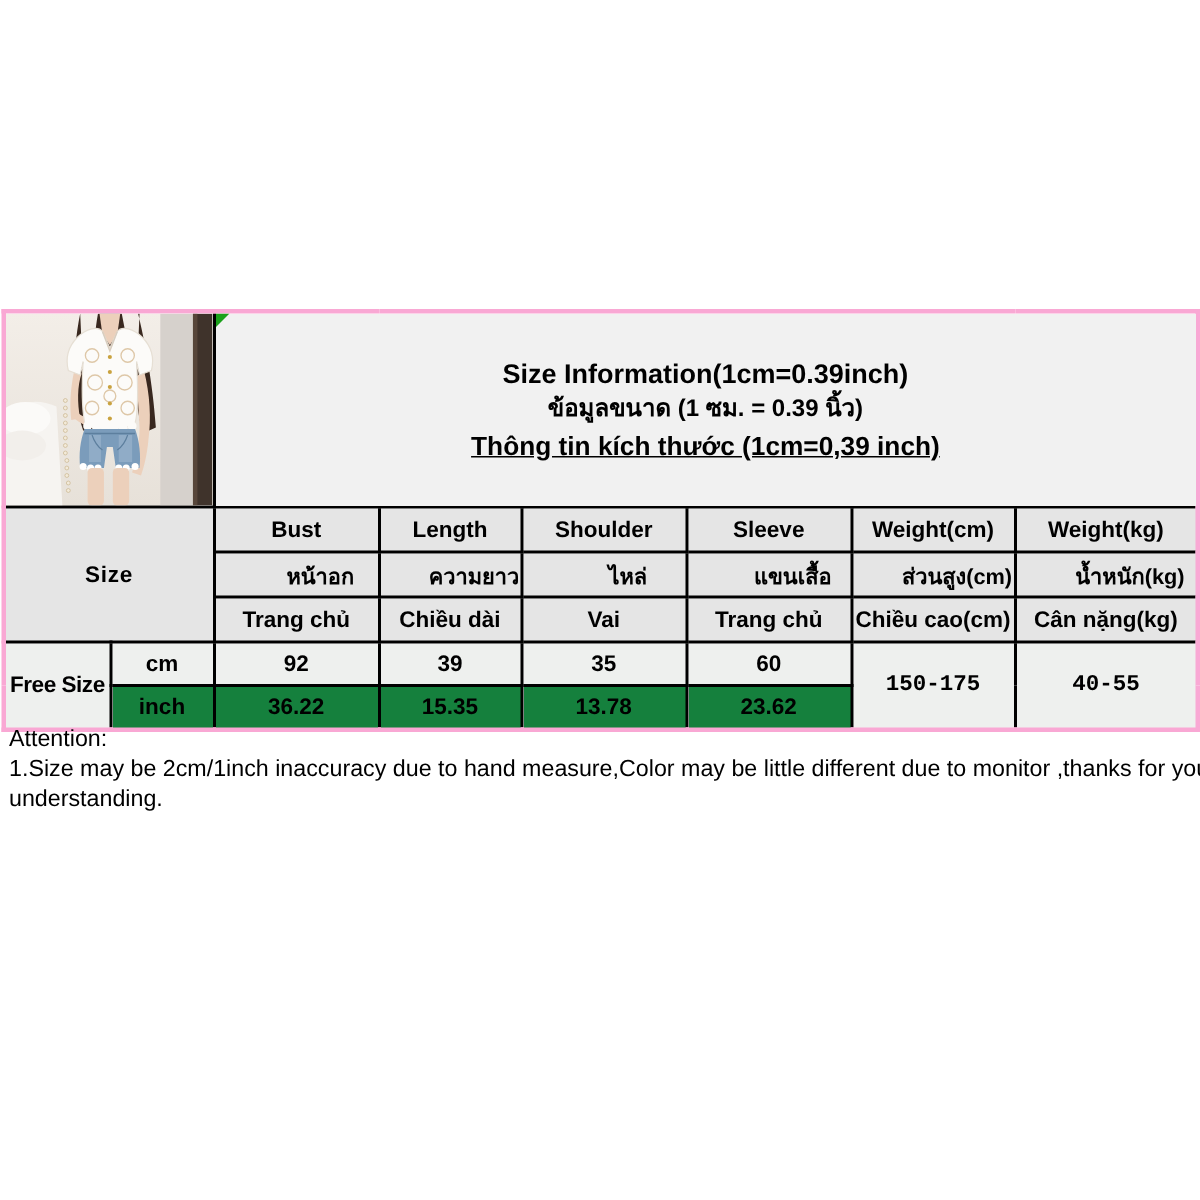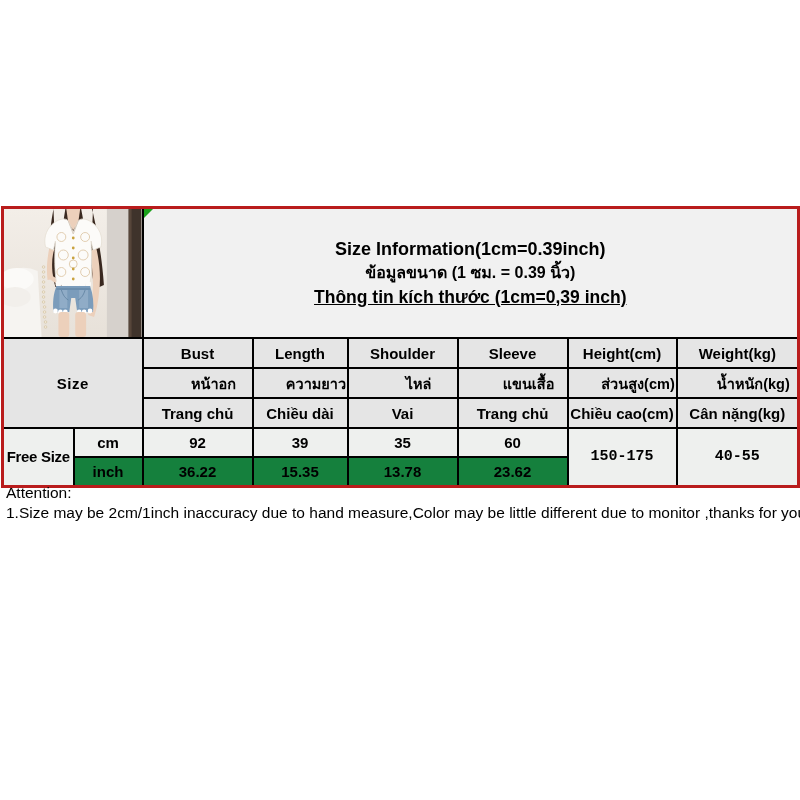--- a/index.html
+++ b/index.html
@@ -15,21 +15,21 @@
     position: absolute;
     left: 1px;
     top: 206px;
     width: 797px;
   }
 
   table.size-table {
     border-collapse: collapse;
     table-layout: fixed;
     width: 796px;
-    border: 3px solid #b91c1c;
+    border: 3px solid #f9a8d4;
   }
   table.size-table td {
     border: 2px solid #000;
     text-align: center;
     vertical-align: middle;
     font-weight: 700;
     font-size: 15px;
     padding: 0;
     overflow: hidden;
   }
@@ -202,21 +202,21 @@
         <div class="title-line-vi">Thông tin kích thước (1cm=0,39 inch)</div>
       </td>
     </tr>
 
     <tr class="hdr hdr-en">
       <td class="size-cell" colspan="2" rowspan="3">Size</td>
       <td>Bust</td>
       <td>Length</td>
       <td>Shoulder</td>
       <td>Sleeve</td>
-      <td>Height(cm)</td>
+      <td>Weight(cm)</td>
       <td>Weight(kg)</td>
     </tr>
 
     <tr class="hdr hdr-th">
       <td>หน้าอก</td>
       <td>ความยาว</td>
       <td>ไหล่</td>
       <td>แขนเสื้อ</td>
       <td>ส่วนสูง(cm)</td>
       <td>น้ำหนัก(kg)</td>
@@ -248,15 +248,16 @@
       <td>15.35</td>
       <td>13.78</td>
       <td>23.62</td>
     </tr>
   </tbody>
     </table>
 
   <div class="attention">
     <div>Attention:</div>
     <div>1.Size may be 2cm/1inch inaccuracy due to hand measure,Color may be little different due to monitor ,thanks for your</div>
+    <div>understanding.</div>
   </div>
 
 </div>
 
 </body></html>

